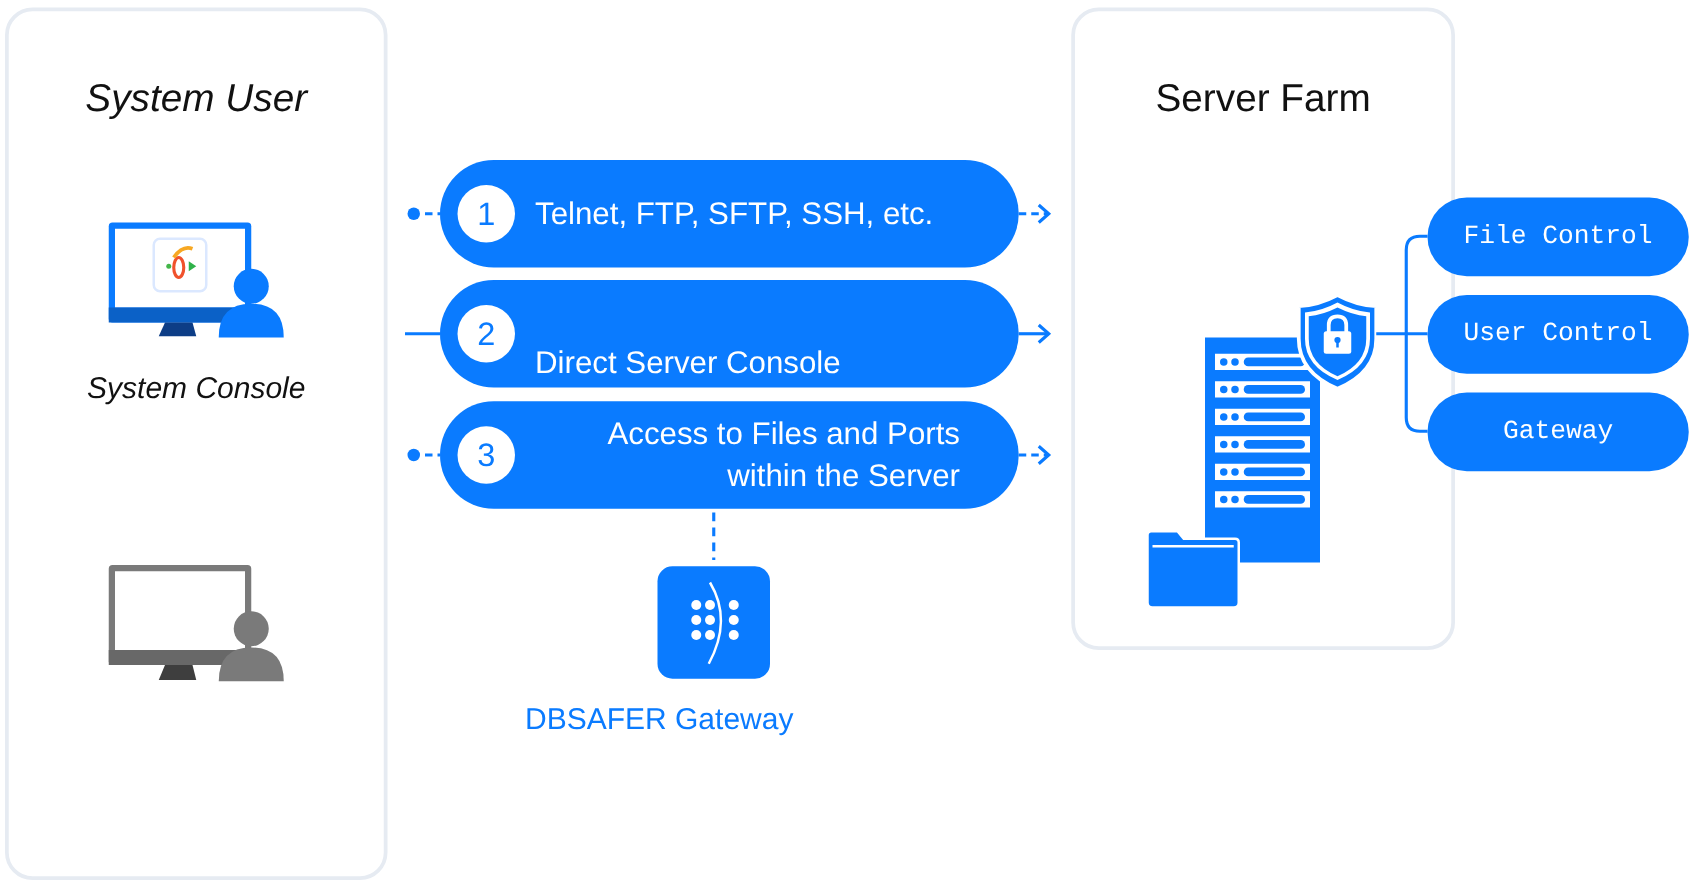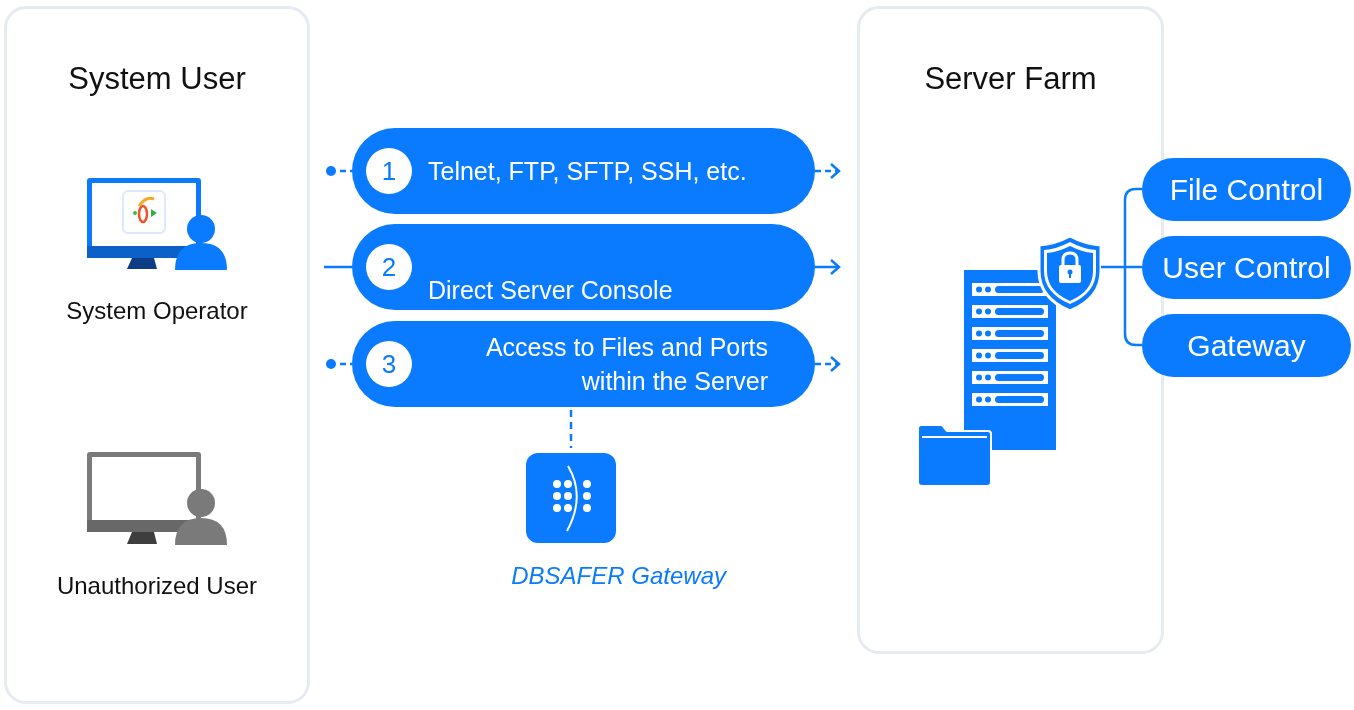--- a/index.html
+++ b/index.html
@@ -1,35 +1,34 @@
 <!DOCTYPE html>
 <html><head>
 <meta charset="utf-8">
 <style>
   html, body { margin:0; padding:0; background:#ffffff; }
   body { width:1354px; height:710px; position:relative; overflow:hidden; font-family:"Liberation Sans", "DejaVu Sans", sans-serif; }
   .panel { position:absolute; border:3px solid #e6ebf2; border-radius:22px; background:#fff; box-sizing:border-box; }
-  #panel-left { left:4px; top:6px; width:306px; height:698px; }
-  #panel-right { left:857px; top:6px; width:307px; height:648px; }
+  #panel-left { left:4px; top:6px; width:306px; height:698px;font-style:italic; }
+  #panel-right { left:857px; top:6px; width:307px; height:514px; }
   .panel-title { position:absolute; left:0; width:100%; text-align:center; font-size:31px; color:#111; top:52px; }
   .caption { position:absolute; width:100%; text-align:center; font-size:24px; color:#111; left:0; }
   .pill { position:absolute; left:352px; width:463px; height:86px; border-radius:43px; background:#0a7bff; color:#fff; box-sizing:border-box; }
   .pill .num { position:absolute; left:14px; top:20px; width:46px; height:46px; border-radius:50%; background:#fff; color:#0a7bff; font-size:26px; text-align:center; line-height:46px; }
   .pill .txt { position:absolute; left:76px; top:0; height:86px; display:flex; align-items:center; font-size:25px; line-height:34px; font-weight:400; }
-  .ctl { position:absolute; left:1142px; width:209px; height:63px; border-radius:32px; background:#0a7bff; color:#fff; font-size:30px; text-align:center; line-height:63px; }
-  .gw-label { position:absolute; left:420px; width:306px; top:562px; text-align:right; font-size:24px; color:#0a7bff;font-style:italic; }
+  .ctl { position:absolute; left:1142px; width:209px; height:63px; border-radius:32px; background:#0a7bff; color:#fff; font-size:21px; text-align:center; line-height:63px;font-family:Liberation Mono, monospace; }
+  .gw-label { position:absolute; left:420px; width:306px; top:562px; text-align:left; font-size:24px; color:#0a7bff; }
   svg.abs { position:absolute; left:0; top:0; }
 </style>
 </head>
 <body>
 
 <div class="panel" id="panel-left">
   <div class="panel-title">System User</div>
-  <div class="caption" style="top:288px;">System Operator</div>
-  <div class="caption" style="top:563px;">Unauthorized User</div>
+  <div class="caption" style="top:288px;">System Console</div>
 </div>
 
 <div class="panel" id="panel-right">
   <div class="panel-title">Server Farm</div>
 </div>
 
 <svg class="abs" width="1354" height="710" viewBox="0 0 1354 710">
 
   <g>
     <rect x="87" y="178" width="114" height="80" rx="3" fill="#0a7bff"></rect>

